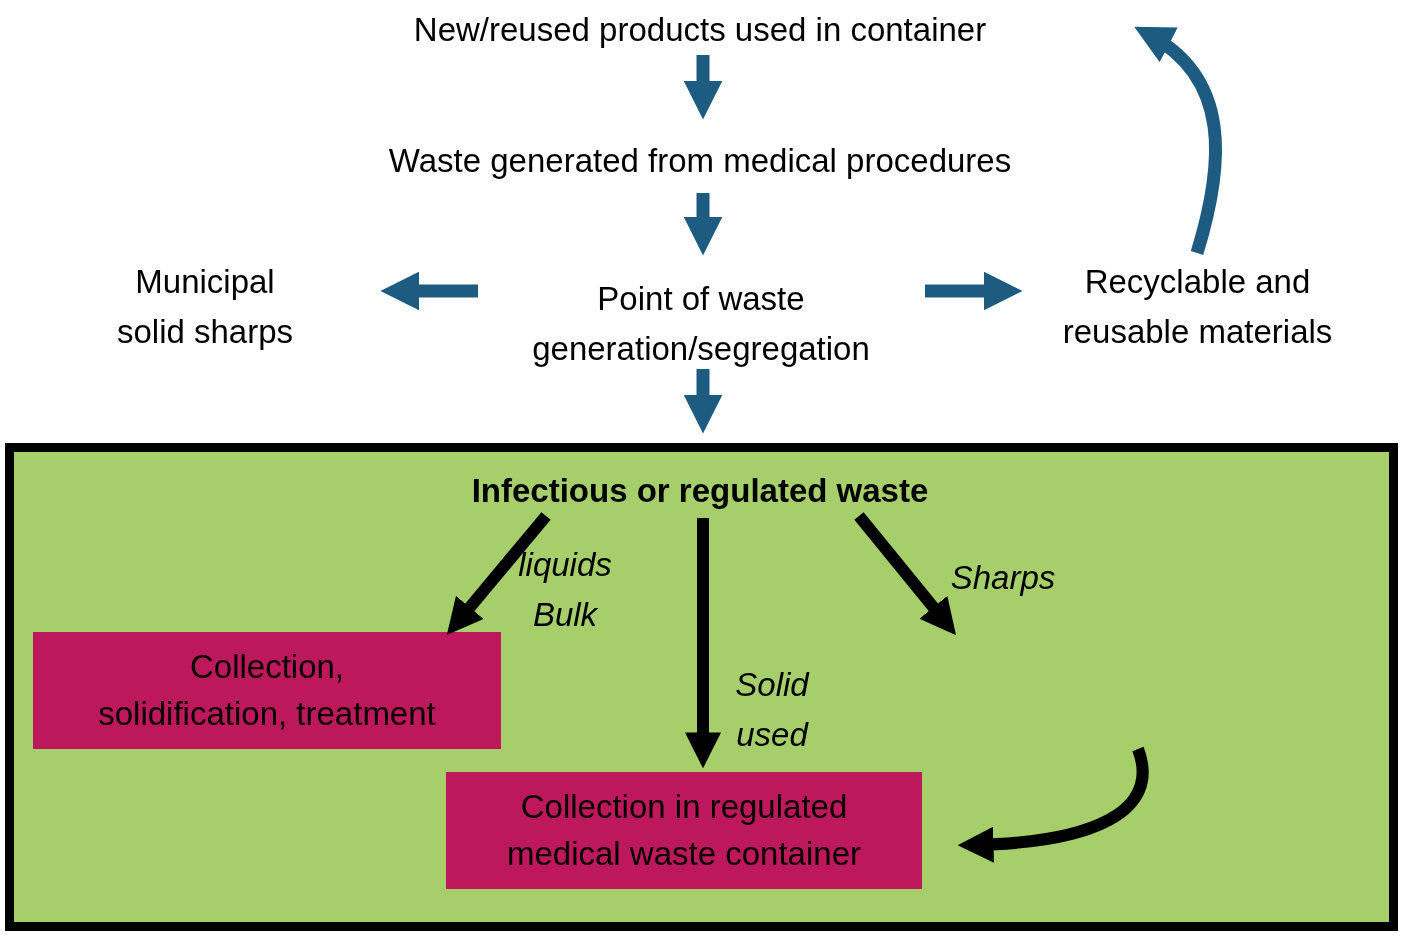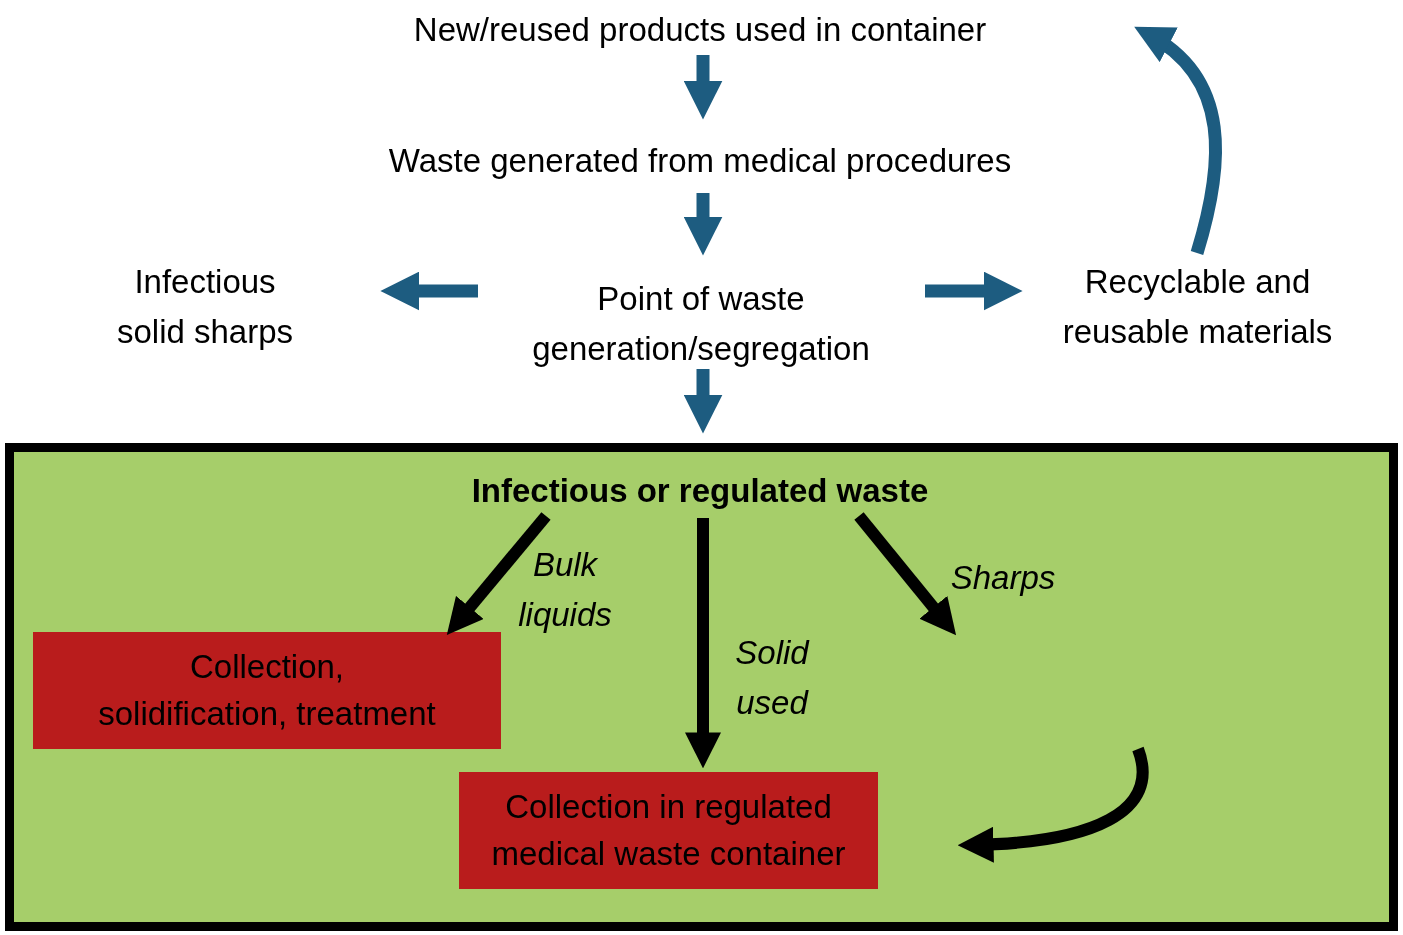--- a/index.html
+++ b/index.html
@@ -11,21 +11,21 @@
   .node .ln { white-space:nowrap; }
   .bold { font-weight:bold; }
   .italic { font-style:italic; }
 
   .panel {
     position:absolute; left:5px; top:443px; width:1393px; height:488px;
     background:var(--green,#a6ce6a); border:9px solid #000;
   }
 
   .wbox {
-    position:absolute; background:#b91c1c;
+    position:absolute; background:#be185d;
     display:flex; flex-direction:column; justify-content:center;
     text-align:center; font-size:33px; line-height:1.4;
   }
 
   #arrows { position:absolute; left:0; top:0; pointer-events:none; }
   .blue-line  { stroke:var(--blue,#1d5c80); stroke-width:13; fill:none; stroke-linecap:butt; }
   .black-line { stroke:#000; stroke-width:12; fill:none; stroke-linecap:butt; }
   .fill-blue  { fill:var(--blue,#1d5c80); }
 </style>
 </head>
@@ -33,55 +33,55 @@
 
 <div id="canvas">
 
   <div class="panel"></div>
 
   <div class="node" style="left:250px; top:5px; width:900px;">New/reused products used in container</div>
 
   <div class="node" style="left:250px; top:136px; width:900px;">Waste generated from medical procedures</div>
 
   <div class="node" style="left:55px; top:257px; width:300px;">
-    <div class="ln">Infectious</div>
+    <div class="ln">Municipal</div>
     <div class="ln">solid sharps</div>
   </div>
 
   <div class="node" style="left:461px; top:274px; width:480px;">
     <div class="ln">Point of waste</div>
     <div class="ln">generation/segregation</div>
   </div>
 
   <div class="node" style="left:1000px; top:257px; width:395px;">
     <div class="ln">Recyclable and</div>
     <div class="ln">reusable materials</div>
   </div>
 
   <div class="node bold" style="left:100px; top:466px; width:1200px;">Infectious or regulated waste</div>
 
   <div class="node italic" style="left:465px; top:540px; width:200px;">
+    <div class="ln">liquids</div>
     <div class="ln">Bulk</div>
-    <div class="ln">liquids</div>
   </div>
 
-  <div class="node italic" style="left:672px; top:628px; width:200px;">
+  <div class="node italic" style="left:672px; top:660px; width:200px;">
     <div class="ln">Solid</div>
     <div class="ln">used</div>
   </div>
 
   <div class="node italic" style="left:903px; top:553px; width:200px;">Sharps</div>
 
   <div class="wbox" style="left:33px; top:632px; width:468px; height:117px;">
     <div class="ln">Collection,</div>
     <div class="ln">solidification, treatment</div>
   </div>
 
 
-  <div class="wbox" style="left:459px; top:772px; width:419px; height:117px;">
+  <div class="wbox" style="left:446px; top:772px; width:476px; height:117px;">
     <div class="ln">Collection in regulated</div>
     <div class="ln">medical waste container</div>
   </div>
 
   <svg id="arrows" width="1403" height="935" viewBox="0 0 1403 935">
     <defs>
       <marker id="ah-blue" viewBox="0 0 10 10" refX="6" refY="5" markerWidth="3" markerHeight="3" orient="auto">
         <path d="M0,0 L10,5 L0,10 Z" class="fill-blue"></path>
       </marker>
       <marker id="ah-black" viewBox="0 0 10 10" refX="6" refY="5" markerWidth="3" markerHeight="3" orient="auto">

